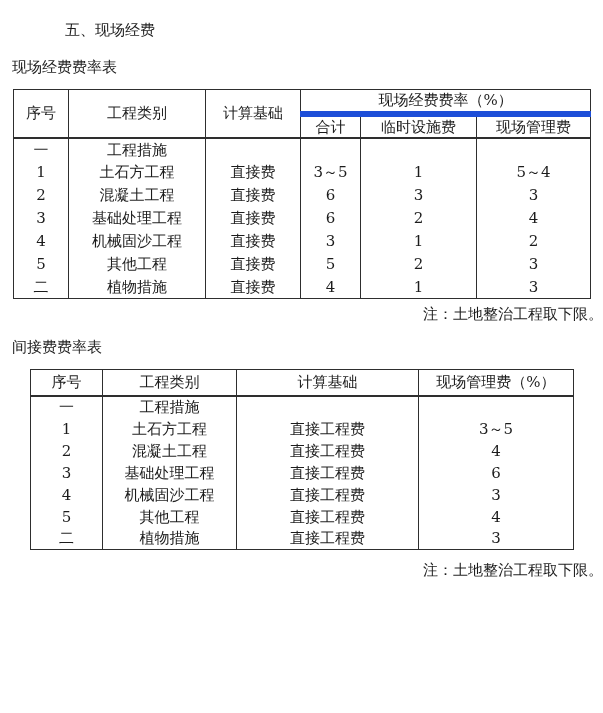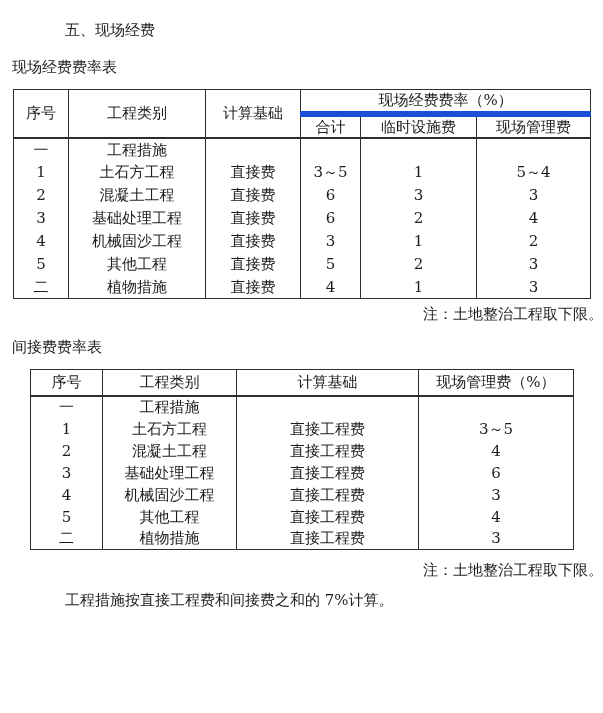--- a/index.html
+++ b/index.html
@@ -209,16 +209,15 @@
           <td>植物措施</td>
           <td>直接工程费</td>
           <td>3</td>
         </tr>
       </tbody>
   </table>
 
   <div class="indent note note2">注：土地整治工程取下限。</div>
 
 
-  <div class="indent para">工程措施按直接工程费和间接费之和的 7%计算。</div>
 
 
 </div>
 
 </body></html>

